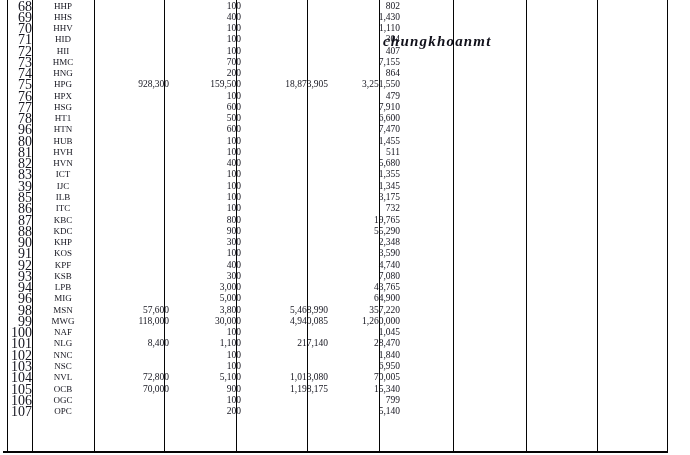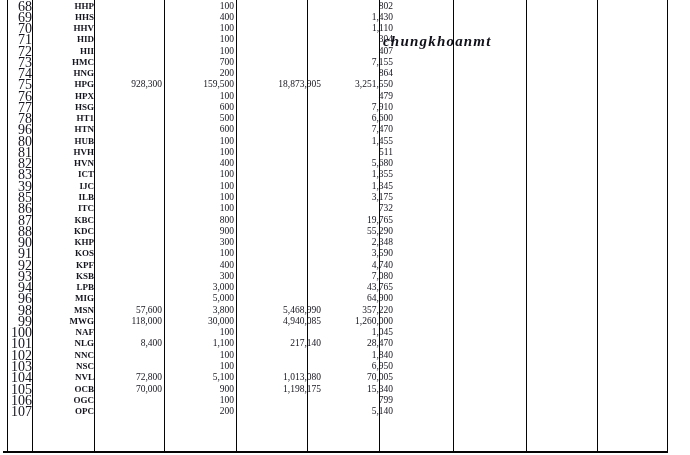--- a/index.html
+++ b/index.html
@@ -46,23 +46,23 @@
     height: 11.28px;
     line-height: 11.4px;
   }
   .cell {
     box-sizing: border-box;
     overflow: hidden;
     white-space: nowrap;
     color: #15151f;
   }
   .c-no     { width: 25px; text-align: right; font-size: 14px; }
-  .c-ticker { width: 62px; text-align: right; font-size: 9px; font-weight: 700; }
+  .c-ticker { width: 62px; text-align: center; font-size: 9px; font-weight: 400; }
   .c-num    { text-align: right; font-size: 9.5px; padding-right: 2px; }
-  .c3 { width: 70px; }
+  .c3 { width: 70px; margin-left: 7px; }
   .c4 { width: 72px; }
   .c5 { width: 71px; margin-left: 16px; }
   .c6 { width: 72px; }
   
   .watermark {
     position: absolute;
     left: 383px;
     top: 33px;
     font-size: 15px;
     font-weight: 700;

